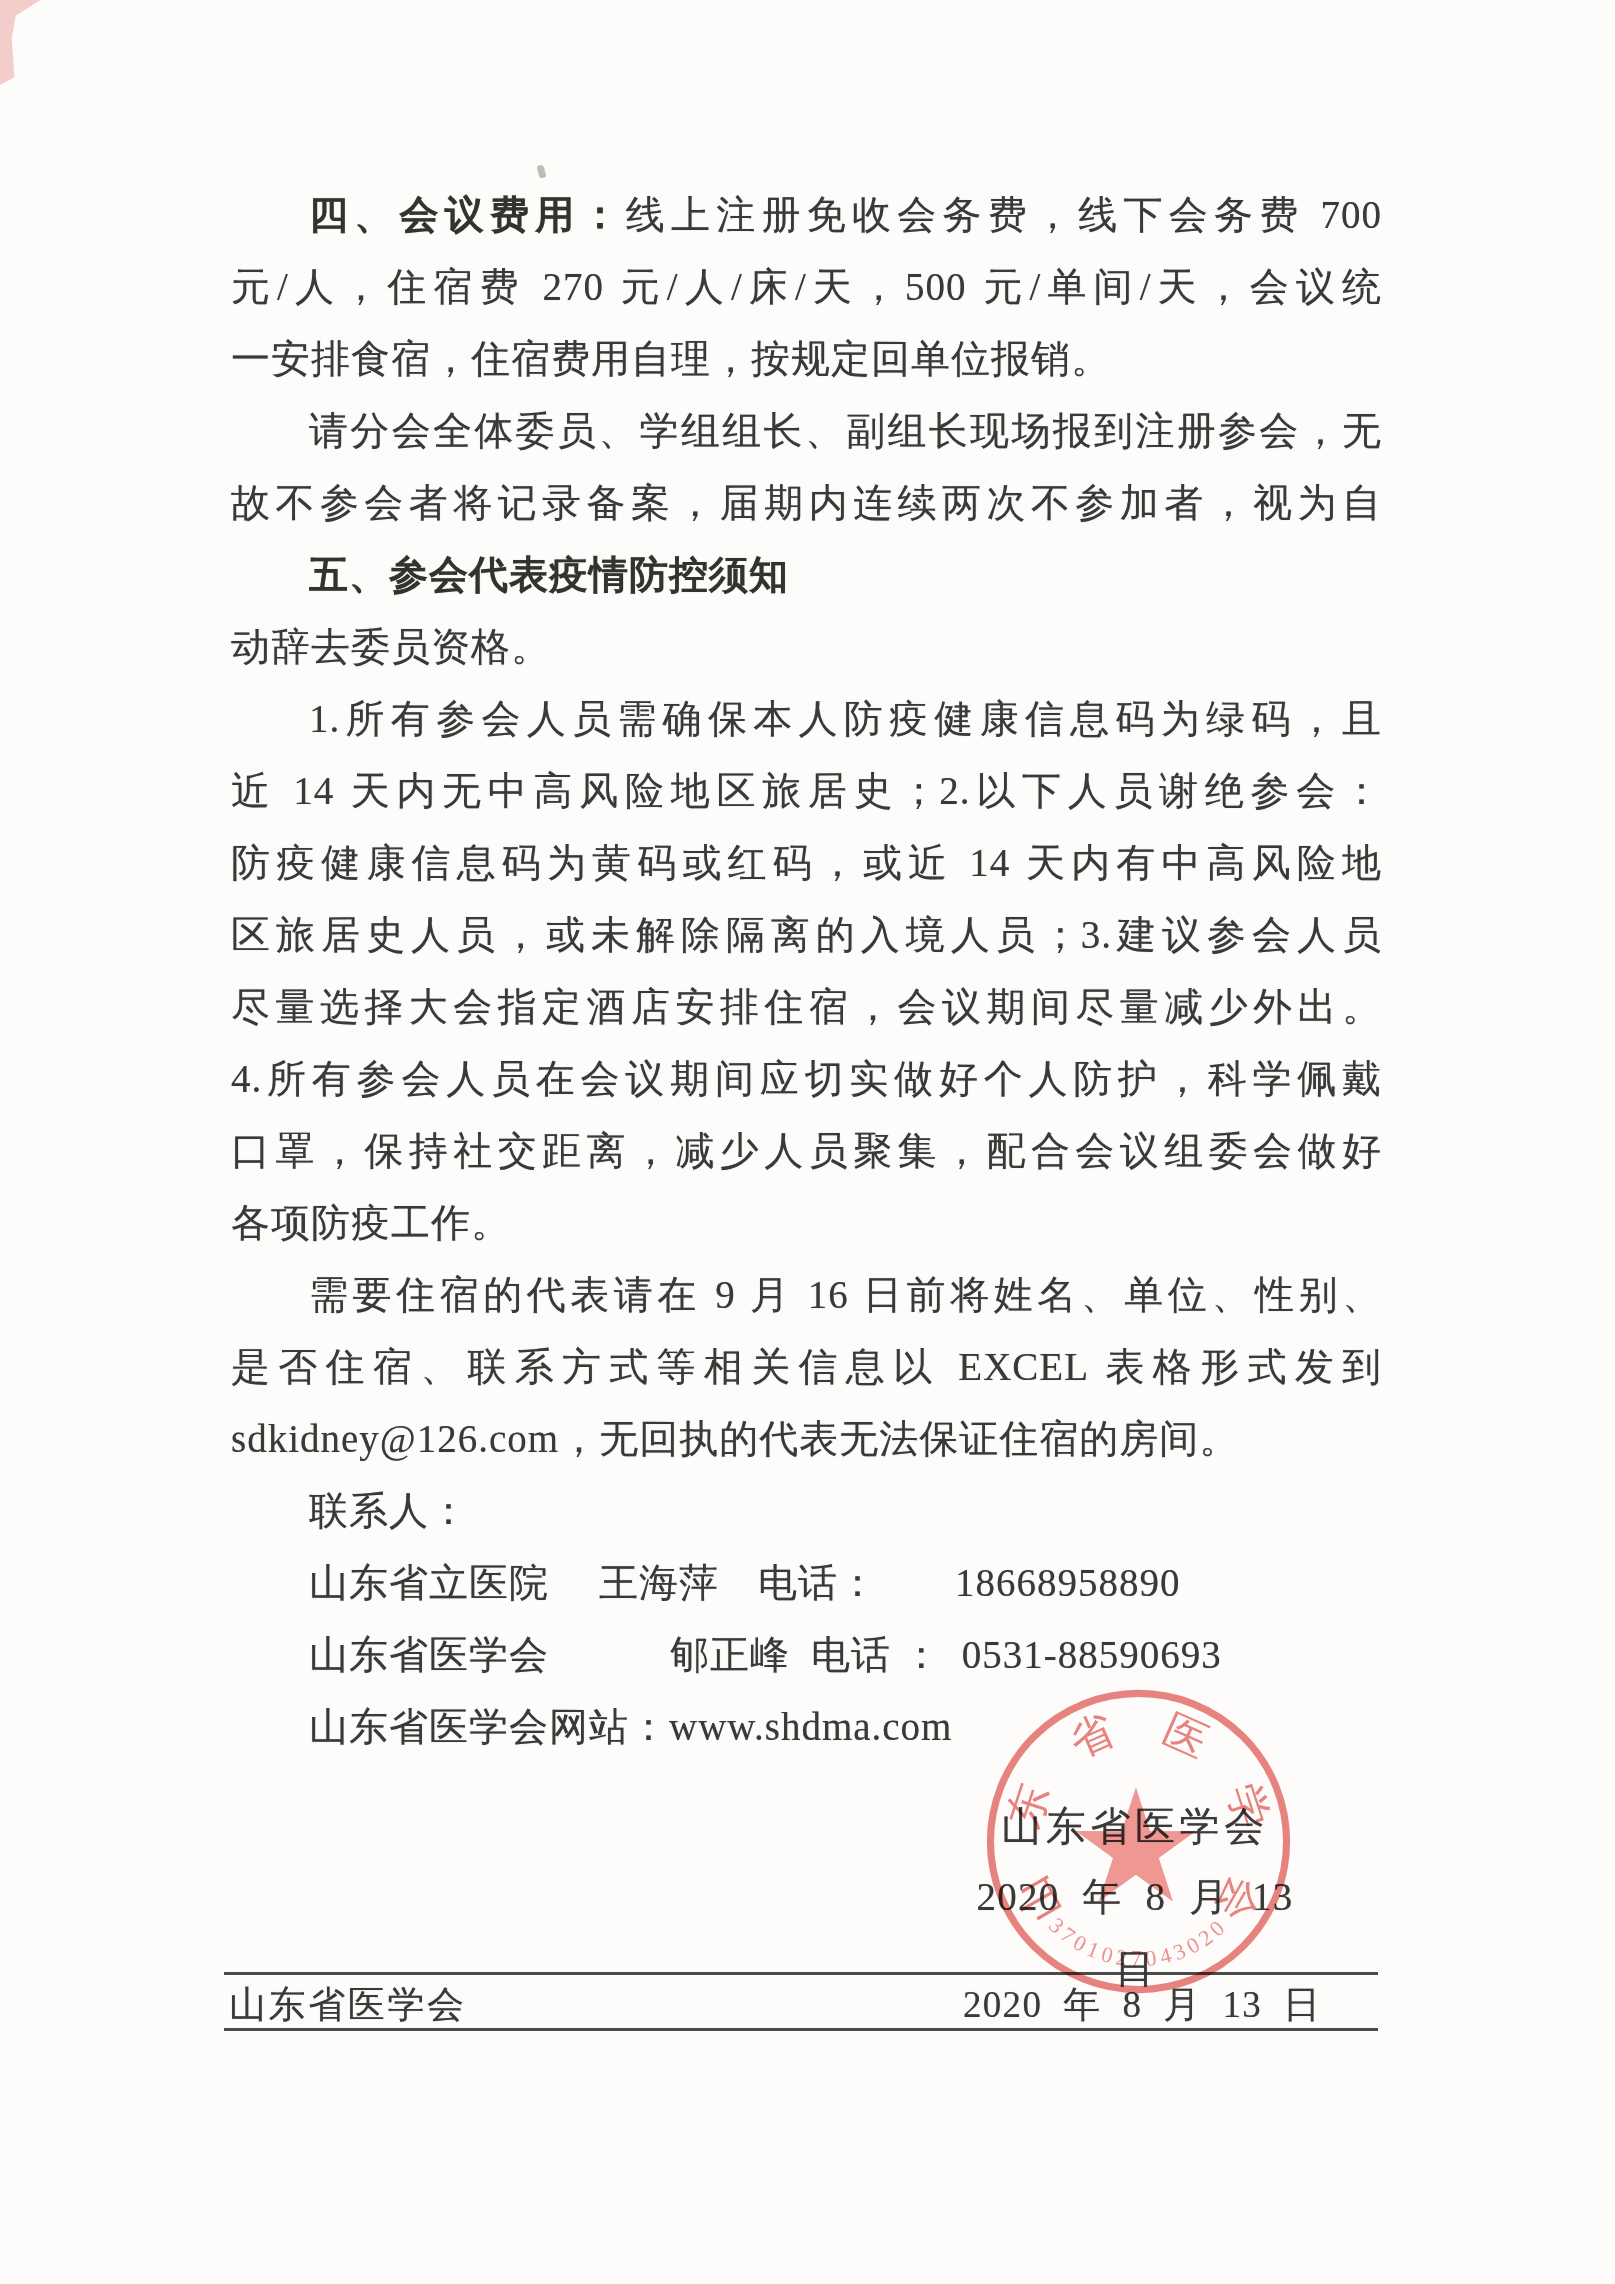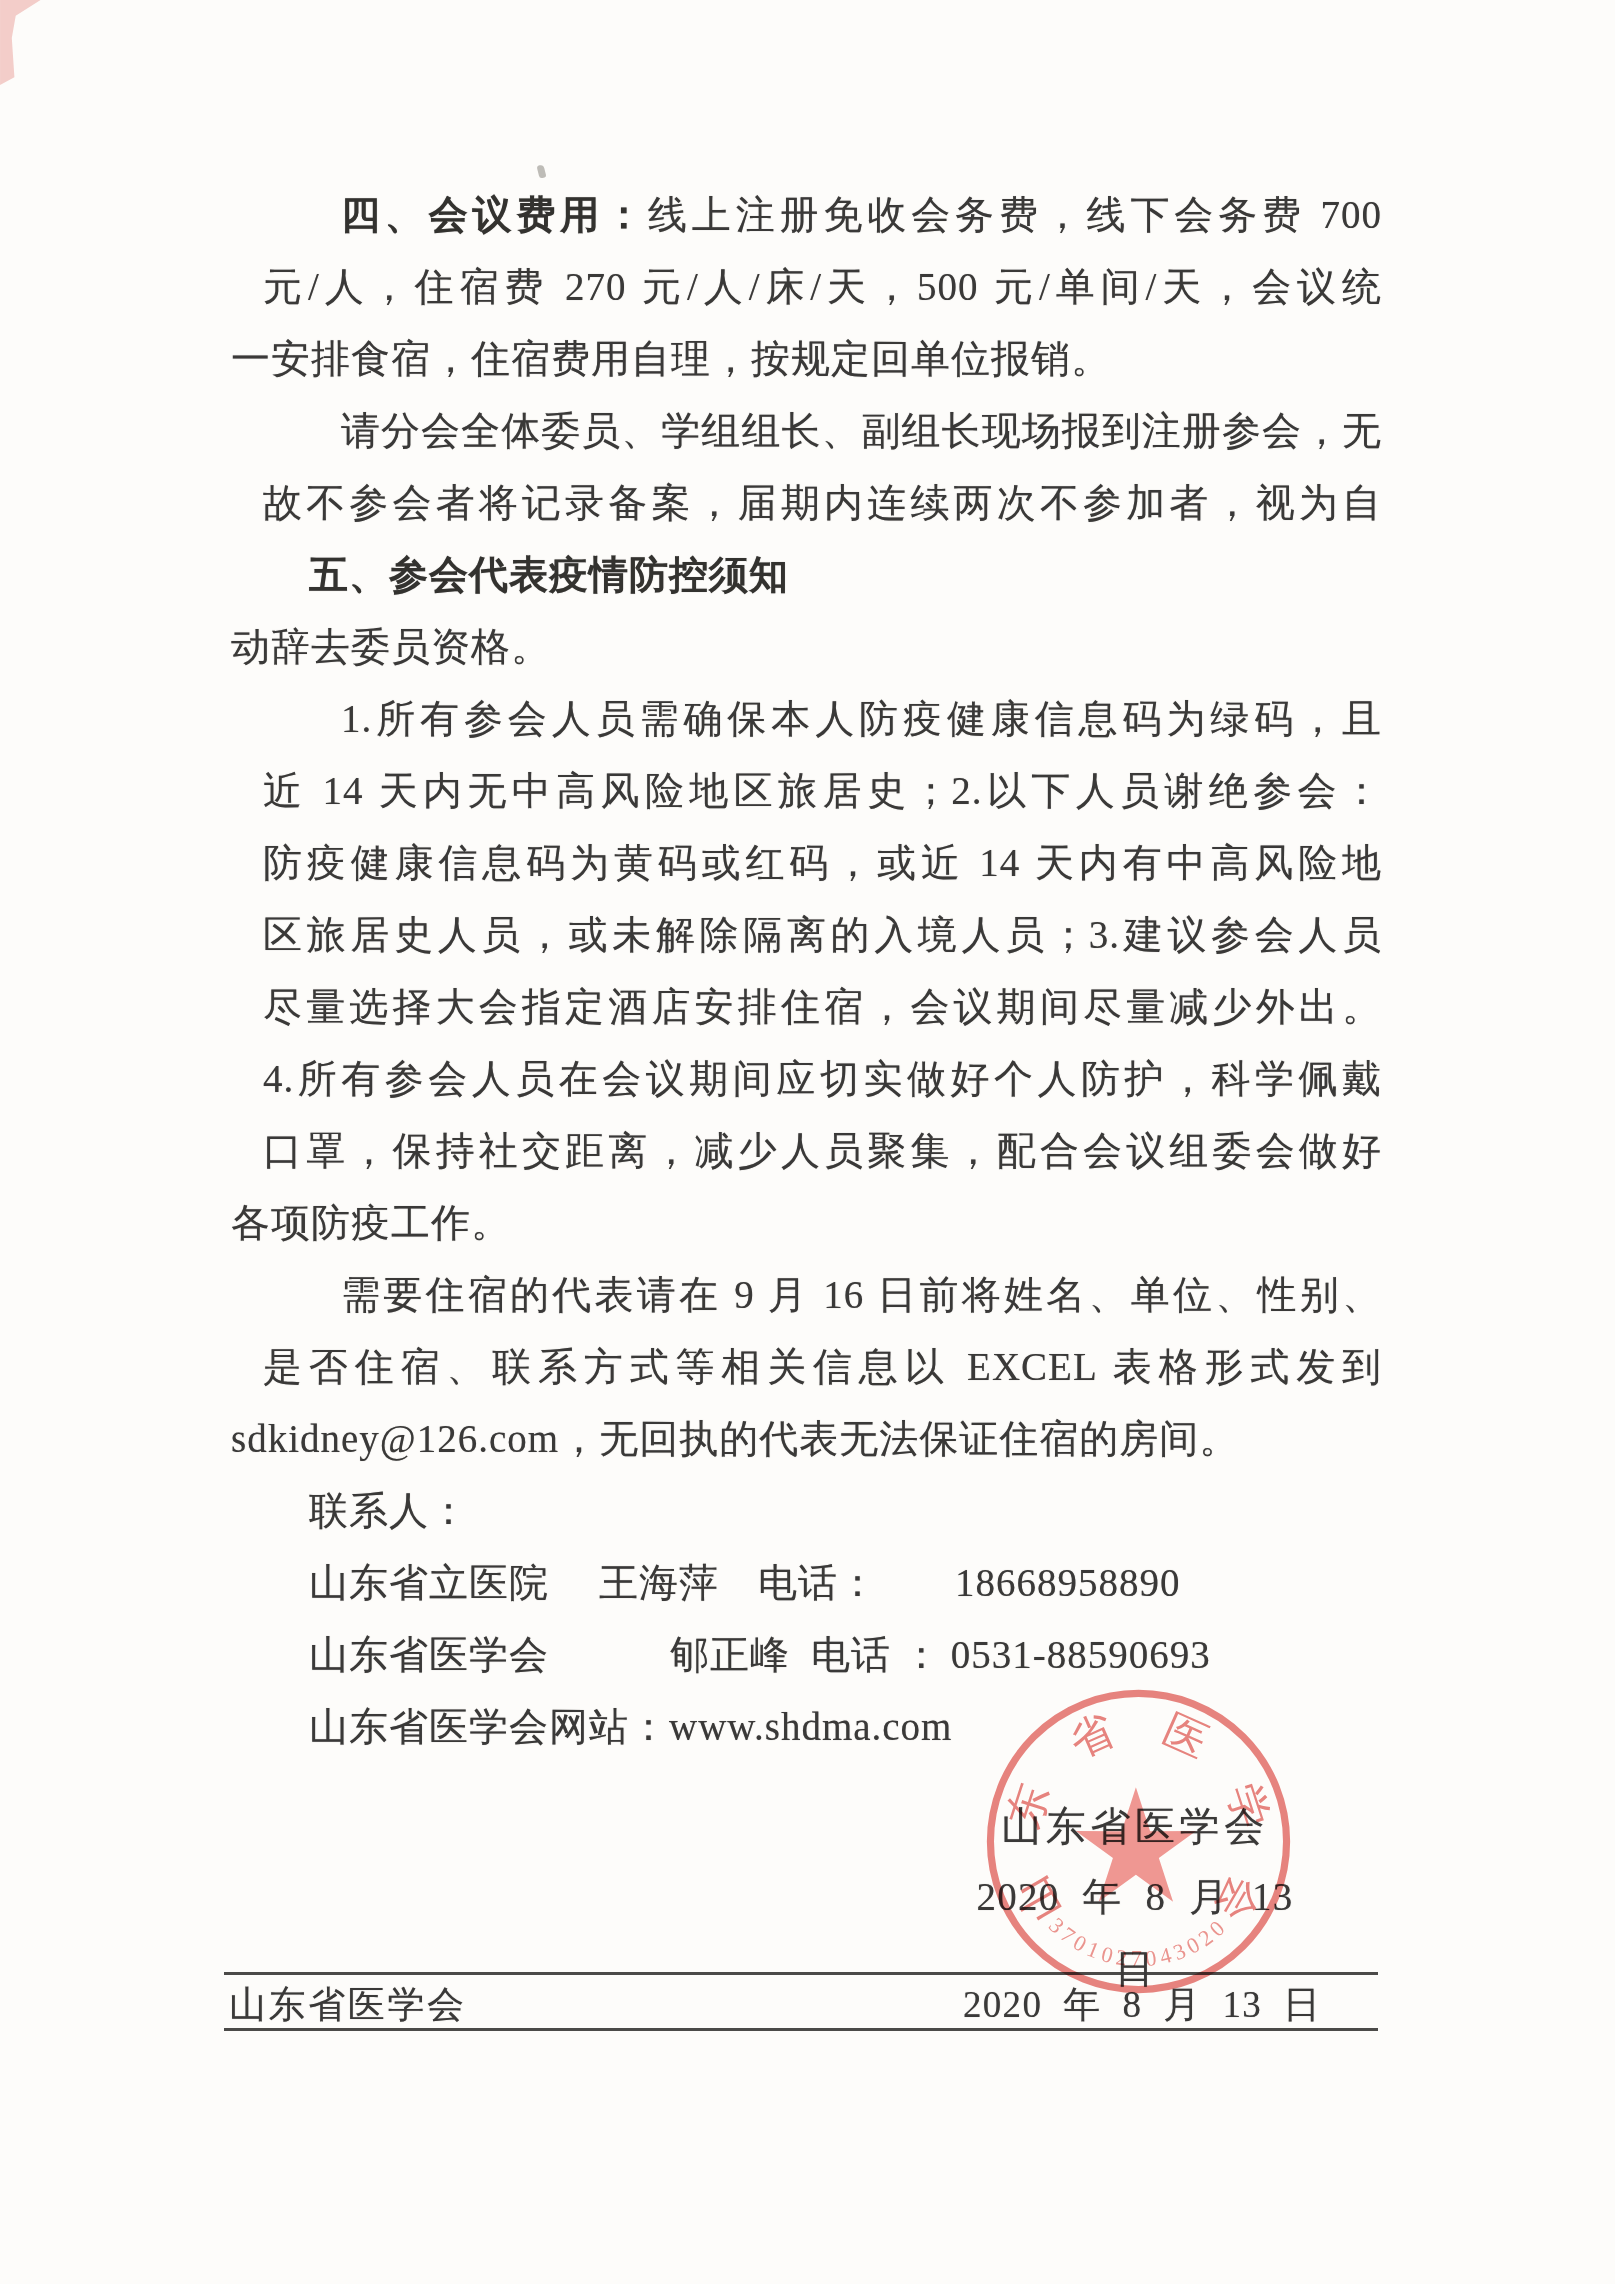--- a/index.html
+++ b/index.html
@@ -19,21 +19,20 @@
     height:72px;line-height:72px;
     font-size:39px;letter-spacing:1px;
     white-space:nowrap;
     text-shadow:0 0 0.8px rgba(70,68,66,0.55);
   }
   .line.fill{
     white-space:normal;
     text-align:justify;
     text-align-last:justify;
     overflow:hidden;
-    margin-left:32px;
   }
   .line.indent{text-indent:78px;}
   .bold{font-weight:bold;color:#33322f;}
   .sig-org{
     position:absolute;left:946px;top:1791px;width:378px;height:72px;line-height:72px;
     text-align:center;font-size:40px;letter-spacing:4.6px;z-index:1;
     text-shadow:0 0 0.8px rgba(70,68,66,0.55);
   }
   .sig-date{
     position:absolute;left:946px;top:1861px;width:378px;height:72px;line-height:72px;
@@ -88,21 +87,21 @@
       <div class="line fill">区旅居史人员，或未解除隔离的入境人员；3.建议参会人员</div>
       <div class="line fill">尽量选择大会指定酒店安排住宿，会议期间尽量减少外出。</div>
       <div class="line fill">4.所有参会人员在会议期间应切实做好个人防护，科学佩戴</div>
       <div class="line fill">口罩，保持社交距离，减少人员聚集，配合会议组委会做好</div>
       <div class="line">各项防疫工作。</div>
       <div class="line indent fill">需要住宿的代表请在 9 月 16 日前将姓名、单位、性别、</div>
       <div class="line fill">是否住宿、联系方式等相关信息以 EXCEL 表格形式发到</div>
       <div class="line">sdkidney@126.com，无回执的代表无法保证住宿的房间。</div>
       <div class="line indent">联系人：</div>
       <div class="line indent"><span style="margin-right: 50px;">山东省立医院</span><span style="margin-right: 39px;">王海萍</span><span style="margin-right: 77px;">电话：</span><span>18668958890</span></div>
-      <div class="line indent"><span style="margin-right: 121px;">山东省医学会</span><span style="margin-right: 21px;">郇正峰</span><span style="margin-right: 9px; text-align: center;">电话 ：</span><span>0531-88590693</span></div>
+      <div class="line indent"><span style="margin-right: 121px;">山东省医学会</span><span style="margin-right: 21px;">郇正峰</span><span style="margin-right: 20px; text-align: center;">电话 ：</span><span>0531-88590693</span></div>
       <div class="line indent">山东省医学会网站：www.shdma.com</div>
     </div>
 
   <div class="sig-org">山东省医学会</div>
   <div class="sig-date">2020 年 8 月 13 日</div>
 
   <svg class="stamp" viewBox="-243 -243 486 486">
     <circle cx="0" cy="0" r="227" fill="none" stroke="#e5746f" stroke-width="11"></circle>
     <path fill="#ef8b86" d="M -4,-83 L 17.8,-15.9 L 88.2,-16 L 31.2,25.4 L 53,92.5 L -4,51 L -61,92.5 L -39.2,25.4 L -96.2,-16 L -25.8,-15.9 Z"></path>
     <g fill="#e5746f" font-size="66" text-anchor="middle" font-family="Liberation Serif, DejaVu Serif, serif">

